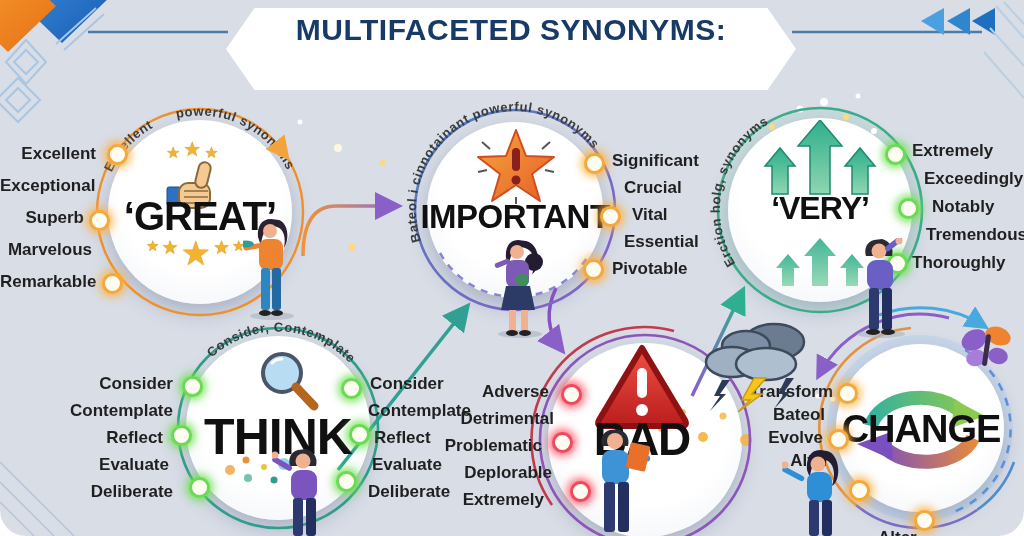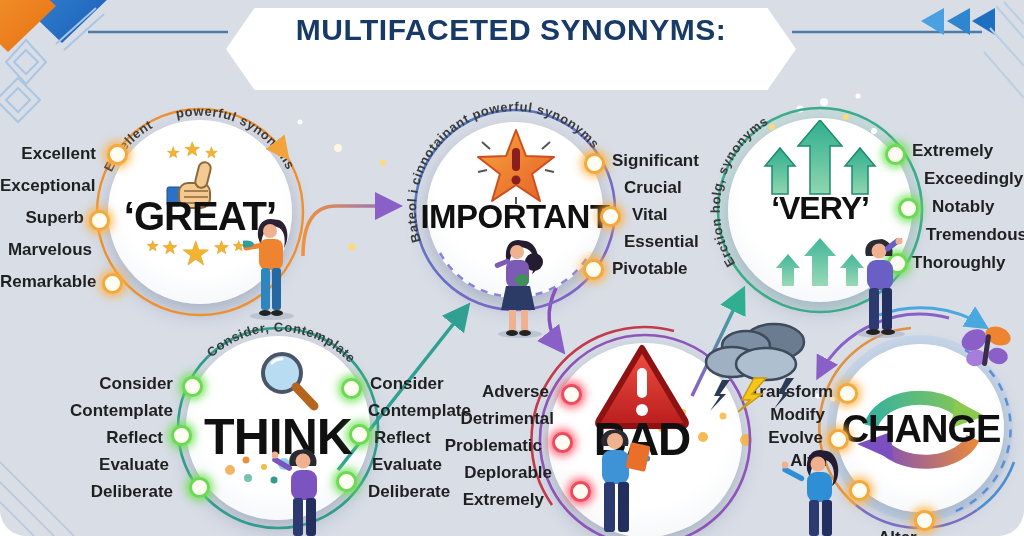--- a/index.html
+++ b/index.html
@@ -392,21 +392,21 @@
       </linearGradient>
     </defs>
     <path d="M 26,56 A 50,34 0 0 1 118,44" fill="none" stroke="url(#gCyT)" stroke-width="14"></path>
     <polygon points="110,30 140,46 106,58" fill="#8bc94f"></polygon>
     <path d="M 128,68 A 50,34 0 0 1 38,76" fill="none" stroke="url(#gCyB)" stroke-width="14"></path>
     <polygon points="46,62 12,74 48,90" fill="#7a4fc0"></polygon>
   </svg>
   <div class="word" style="left:921px;top:408px;font-size:38px">CHANGE</div>
   <div class="syn" style="left:700px;top:380px;width:133px;text-align:right;line-height:23px">
     <div>Transform</div>
-    <div style="margin-right:8px">Modify</div>
+    <div style="margin-right:8px">Bateol</div>
     <div style="margin-right:10px">Evolve</div>
     <div style="margin-right:4px">Alter</div>
   </div>
   <div class="dot o" style="left:837px;top:383px"></div>
   <div class="dot o" style="left:828px;top:429px"></div>
   <div class="dot o" style="left:849px;top:480px"></div>
   <div class="dot o" style="left:914px;top:510px"></div>
   <div class="partial" style="left:878px;top:528px">Alter</div>
 
   <svg class="abs" style="left:958px;top:324px;z-index:5" width="60" height="52" viewBox="0 0 60 52">

